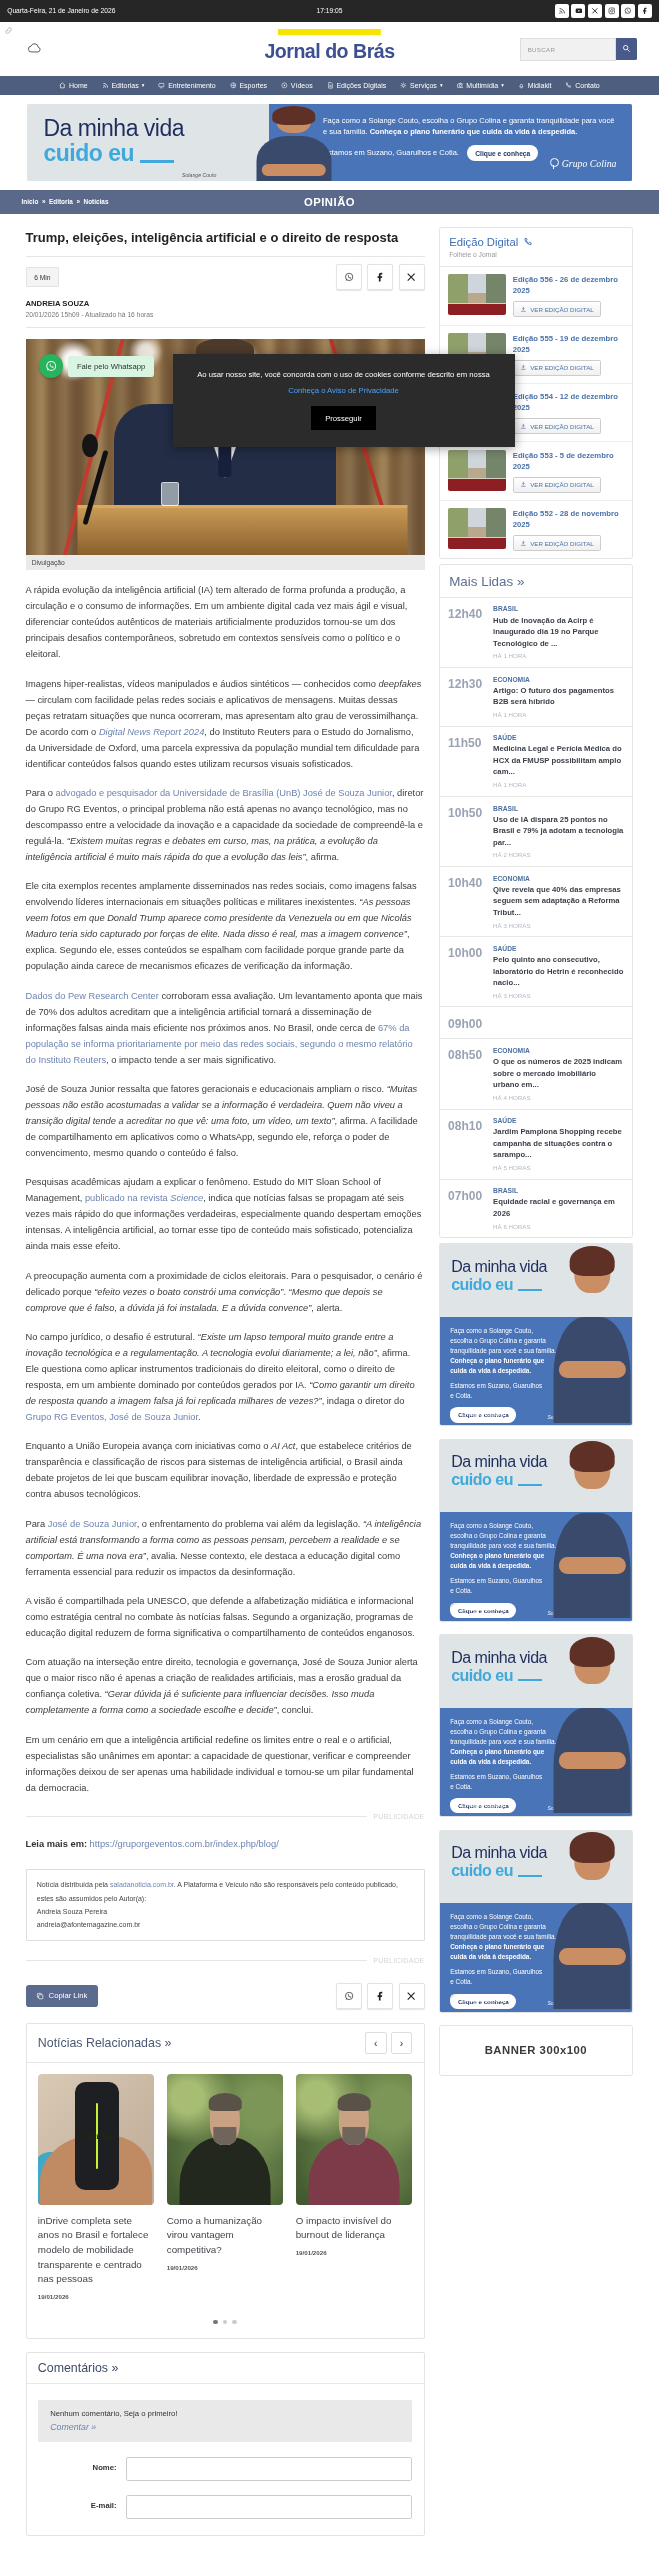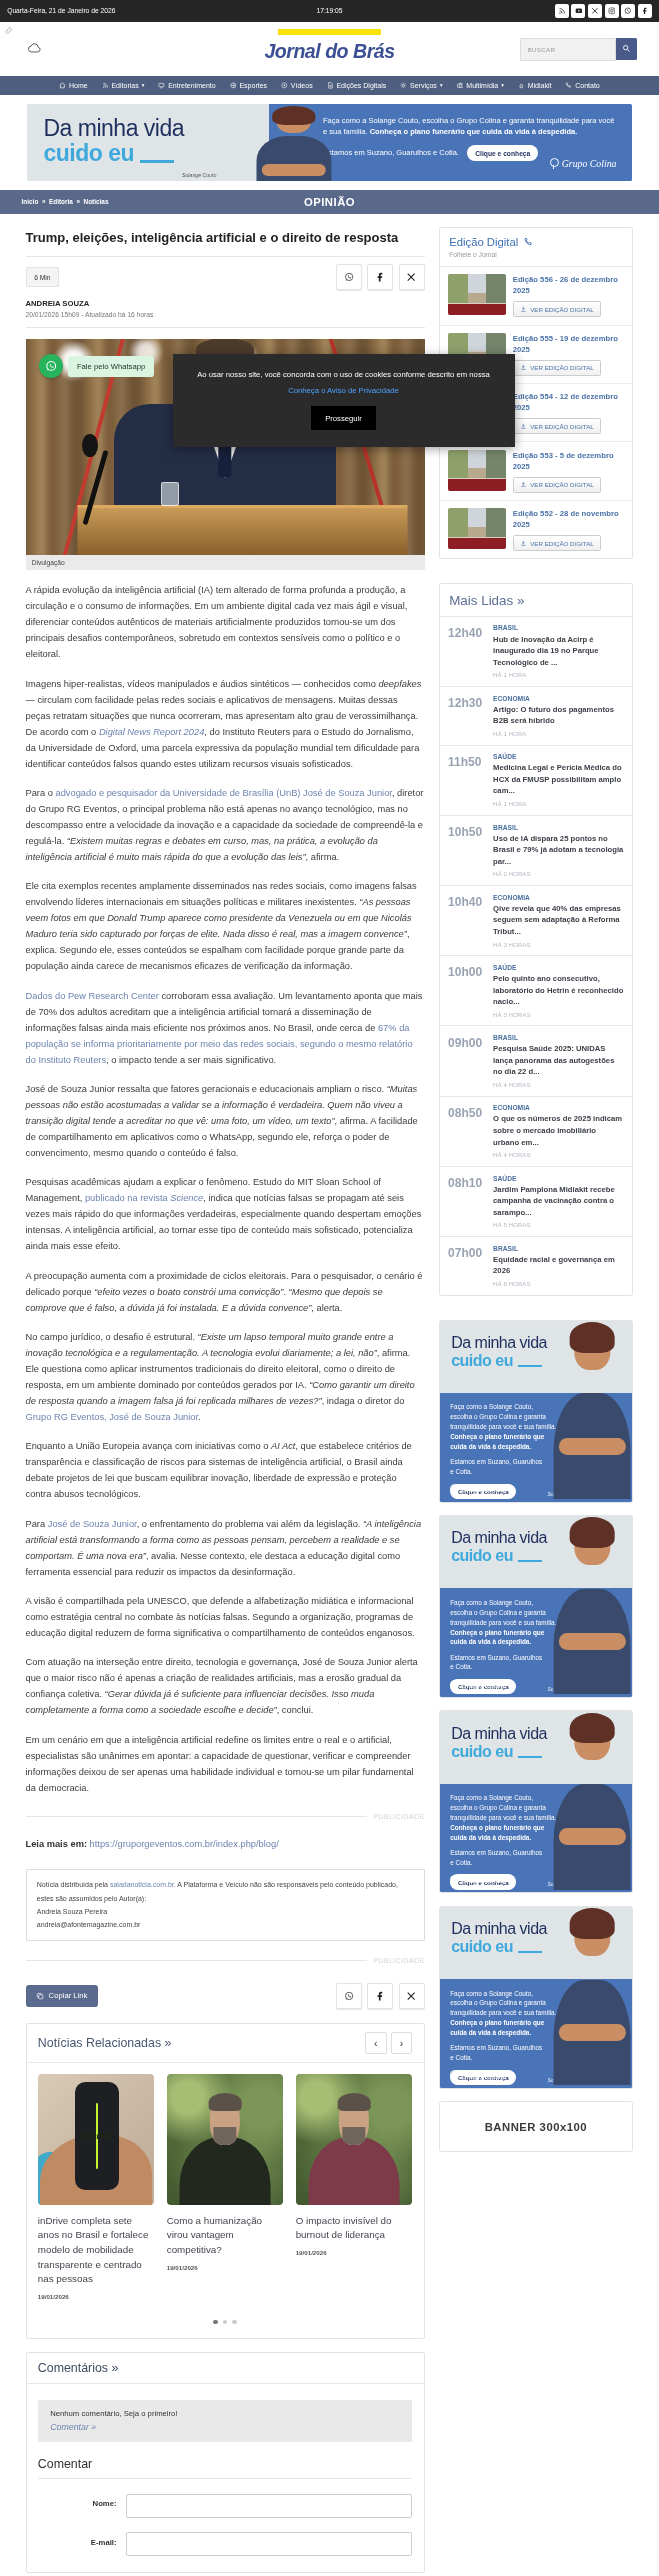--- a/index.html
+++ b/index.html
@@ -15,21 +15,21 @@
 .tb-time{position:absolute;left:50%;transform:translateX(-50%)}
 .tb-icons{margin-left:auto;display:flex;gap:2.6px}
 .tb-ic{width:14px;height:14px;background:#fff;border-radius:2.1px;display:flex;align-items:center;justify-content:center}
 .tb-ic svg{width:7.7px;height:7.7px}
 
 .header{position:relative;height:54px;background:#fff}
 .hdr-link{position:absolute;left:4.1px;top:4.1px;color:#aaa}
 .cloud{position:absolute;left:27px;top:19.6px;color:#555}
 .logo-wrap{position:absolute;left:50%;top:7.2px;transform:translateX(-50%);text-align:center}
 .logo-bar{width:103px;height:6.7px;background:#f7e400;margin:0 auto 4.1px}
-.logo-text{font-size:19.6px;font-weight:bold;letter-spacing:-0.5px;color:#3d4f93;font-style:italic}
+.logo-text{font-size:19.6px;font-weight:bold;letter-spacing:-0.5px;color:#3d4f93;}
 .search{position:absolute;right:21.6px;top:16.5px;display:flex}
 .search input{width:81px;height:20.6px;border:0.5px solid #ddd;background:#f1f1f1;padding:0 6.2px;font-size:6.2px;color:#333;outline:none;font-family:"Liberation Sans",sans-serif}
 .search input::placeholder{color:#999;letter-spacing:0.3px}
 .search-btn{width:21.6px;height:21.6px;background:#49598a;border:none;display:flex;align-items:center;justify-content:center;border-radius:0 1.5px 1.5px 0;cursor:pointer}
 
 .nav{height:19.6px;background:#4e5e7f;display:flex;align-items:center;justify-content:center;gap:14px}
 .nav-item{display:flex;align-items:center;gap:3.1px;color:#fff;font-size:7px;cursor:pointer}
 .nav-item svg{width:6.7px;height:6.7px}
 .caret{font-size:5.2px}
 
@@ -132,21 +132,21 @@
 .empty-box{background:#e9e9e9;padding:9.3px 12.4px;margin:10.3px 0 15.5px;border-radius:1px}
 .empty-box p{margin:0;font-size:7.7px;color:#333}
 .empty-box a{display:inline-block;margin-top:4.1px;font-size:8.8px;font-style:italic;color:#6d84b0}
 .cm-form-title{font-size:12.4px;color:#333;font-weight:normal;margin:5.2px 0 0;padding-bottom:7.2px;border-bottom:0.5px solid #e5e5e5}
 .frow{display:flex;margin-top:14.4px}
 .flabel{width:88px;text-align:right;padding-right:9.3px;box-sizing:border-box;font-weight:bold;font-size:7.7px;color:#333;padding-top:5.7px}
 .fctl{flex:1}
 .fctl input,.fctl textarea{width:100%;box-sizing:border-box;border:0.5px solid #ccc;border-radius:2.1px;font-size:7.7px;padding:5.2px 6.2px;font-family:"Liberation Sans",sans-serif;outline:none}
 .fctl input{height:24px}
 
-.card{border:0.5px solid #e3e3e3;border-radius:2.6px;background:#fff;margin-bottom:24px}
+.card{border:0.5px solid #e3e3e3;border-radius:2.6px;background:#fff;margin-bottom:5px}
 .ed-head{padding:8.2px 9.3px;border-bottom:0.5px solid #e8e8e8}
 .ed-title{font-size:11.3px;color:#3d6fb4;display:flex;align-items:center;gap:5.2px}
 .ed-sub{font-size:6.7px;color:#999;margin-top:2.6px}
 .ed-row{display:flex;gap:6.7px;padding:7.2px 8.2px;border-bottom:0.5px solid #eee}
 .ed-row:last-child{border-bottom:none}
 .thumb{width:58px;height:41px;border-radius:2.1px;overflow:hidden;position:relative;background:#d8d0c2;flex-shrink:0}
 .thumb i{position:absolute;display:block}
 .th1{left:0;top:0;width:34%;height:70%;background:#8fa06b}
 .th2{left:35%;top:0;width:30%;height:45%;background:#cfd5da}
 .th3{left:66%;top:0;width:34%;height:70%;background:#74856a}
@@ -547,21 +547,20 @@
 
     <div class="boxsec">
       <div class="boxsec-head">
           <span class="boxsec-title" style="color:#3e4c63">Comentários »</span>
         </div>
       <div class="cm-body">
         <div class="empty-box">
           <p>Nenhum comentário, Seja o primeiro!</p>
           <a>Comentar »</a>
         </div>
-        <h3 class="cm-form-title">Comentar</h3>
         <div class="frow">
           <label class="flabel">Nome:</label>
           <div class="fctl"><input type="text" style=""></div>
         </div>
         <div class="frow">
           <label class="flabel">E-mail:</label>
           <div class="fctl"><input type="text" style=""></div>
         </div>
 
       </div>
@@ -716,39 +715,34 @@
         <div class="ml-row">
         <div class="ml-time">10h00</div>
         <div>
           <div class="ml-cat">SAÚDE</div>
           <div class="ml-title">Pelo quinto ano consecutivo, laboratório do Hetrin é reconhecido nacio...</div>
           <div class="ml-ago">HÁ 3 HORAS</div>
         </div>
       </div>
         <div class="ml-row">
         <div class="ml-time">09h00</div>
-        <div>
-          <div class="ml-cat">BRASIL</div>
-          <div class="ml-title">Pesquisa Saúde 2025: UNIDAS lança panorama das autogestões no dia 22 d...</div>
-          <div class="ml-ago">HÁ 4 HORAS</div>
-        </div>
       </div>
         <div class="ml-row">
         <div class="ml-time">08h50</div>
         <div>
           <div class="ml-cat">ECONOMIA</div>
           <div class="ml-title">O que os números de 2025 indicam sobre o mercado imobiliário urbano em...</div>
           <div class="ml-ago">HÁ 4 HORAS</div>
         </div>
       </div>
         <div class="ml-row">
         <div class="ml-time">08h10</div>
         <div>
           <div class="ml-cat">SAÚDE</div>
-          <div class="ml-title">Jardim Pamplona Midiakit recebe campanha de vacinação contra o sarampo...</div>
+          <div class="ml-title">Jardim Pamplona Shopping recebe campanha de situações contra o sarampo...</div>
           <div class="ml-ago">HÁ 5 HORAS</div>
         </div>
       </div>
         <div class="ml-row">
         <div class="ml-time">07h00</div>
         <div>
           <div class="ml-cat">BRASIL</div>
           <div class="ml-title">Equidade racial e governança em 2026</div>
           <div class="ml-ago">HÁ 6 HORAS</div>
         </div>

